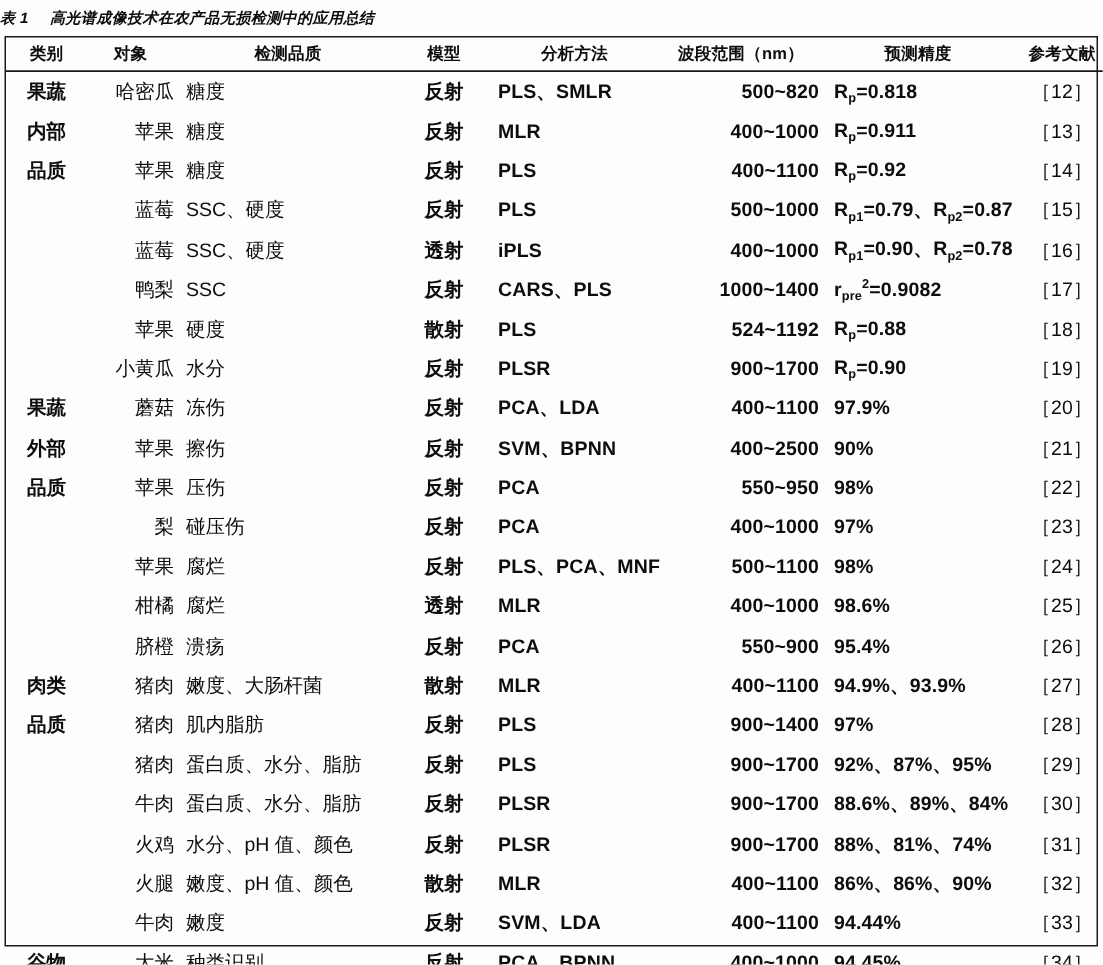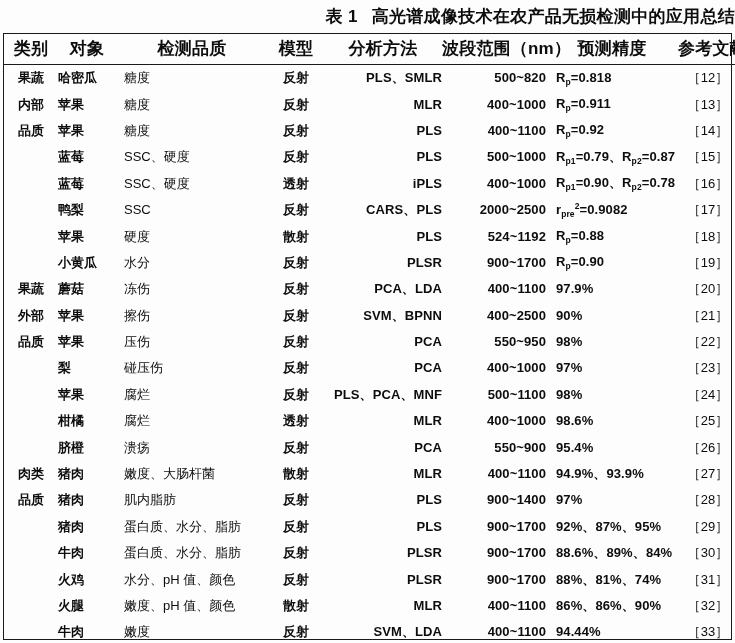--- a/index.html
+++ b/index.html
@@ -18,27 +18,28 @@
 
   #page {
     width: 735px;
     height: 643px;
     position: relative;
     background: #fdfdfd;
   }
 
   
   .table-title {
-    text-align: right;
+    text-align: left;
     font-weight: bold;
-    font-size: 17px;
+    font-size: 10px;
     letter-spacing: 0.3px;
     padding-top: 5px;
     padding-bottom: 5px;
     font-family: "Liberation Sans", "DejaVu Sans", sans-serif;
+    font-style: italic;
   }
   .table-title .tnum {
     margin-right: 14px;
   }
 
   
   .tbl-wrap {
     margin: 0 3px;
     border-left: 1.4px solid #1a1a1a;
     border-right: 1.4px solid #1a1a1a;
@@ -50,45 +51,45 @@
 
   table.main {
     border-collapse: collapse;
     width: 100%;
     table-layout: fixed;
     font-size: 13px;
   }
 
   table.main th {
     font-weight: bold;
-    font-size: 17px;
+    font-size: 11px;
     padding: 3px 0 4px 0;
     border-bottom: 1.4px solid #1a1a1a;
     text-align: center;
     font-family: "Liberation Sans", "DejaVu Sans", sans-serif;
     letter-spacing: 0.2px;
     white-space: nowrap;
   }
 
   table.main td {
     padding: 2px 0 2px 0;
     height: 22.4px;
     line-height: 18px;
     vertical-align: middle;
     white-space: nowrap;
     font-family: "Liberation Sans", "DejaVu Sans", sans-serif;
     font-size: 13px;
   }
 
   
   .c-cat    { text-align: center; width: 54px; font-weight: bold;}
-  .c-obj    { text-align: left; width: 58px; font-weight: bold;}
+  .c-obj    { text-align: right; width: 58px; font-weight: normal;}
   .c-qual   { text-align: left;   width: 152px; padding-left: 8px !important; font-weight: normal;}
   .c-model  { text-align: center; width: 56px; font-weight: bold;}
-  .c-method { text-align: right;   width: 118px; padding-left: 8px !important; }
+  .c-method { text-align: left;   width: 118px; padding-left: 8px !important; }
   .c-band   { text-align: right; width: 104px; }
   .c-acc    { text-align: left;   width: 132px; padding-left: 10px !important; margin-top: 42px; }
   .c-ref    { text-align: center; width: 60px; }
 
   
   th.h-cat    { width: 54px; }
   th.h-obj    { width: 58px; }
   th.h-qual   { width: 152px; }
   th.h-model  { width: 56px; }
   th.h-method { width: 118px; }
@@ -181,21 +182,21 @@
             <td class="c-band">400~1000</td>
             <td class="c-acc">R<sub>p1</sub>=0.90、R<sub>p2</sub>=0.78</td>
             <td class="c-ref">［16］</td>
           </tr>
           <tr>
             <td class="c-cat"></td>
             <td class="c-obj">鸭梨</td>
             <td class="c-qual">SSC</td>
             <td class="c-model">反射</td>
             <td class="c-method">CARS、PLS</td>
-            <td class="c-band">2000~2500</td>
+            <td class="c-band">1000~1400</td>
             <td class="c-acc">r<sub>pre</sub><sup>2</sup>=0.9082</td>
             <td class="c-ref">［17］</td>
           </tr>
           <tr>
             <td class="c-cat"></td>
             <td class="c-obj">苹果</td>
             <td class="c-qual">硬度</td>
             <td class="c-model">散射</td>
             <td class="c-method">PLS</td>
             <td class="c-band">524~1192</td>

